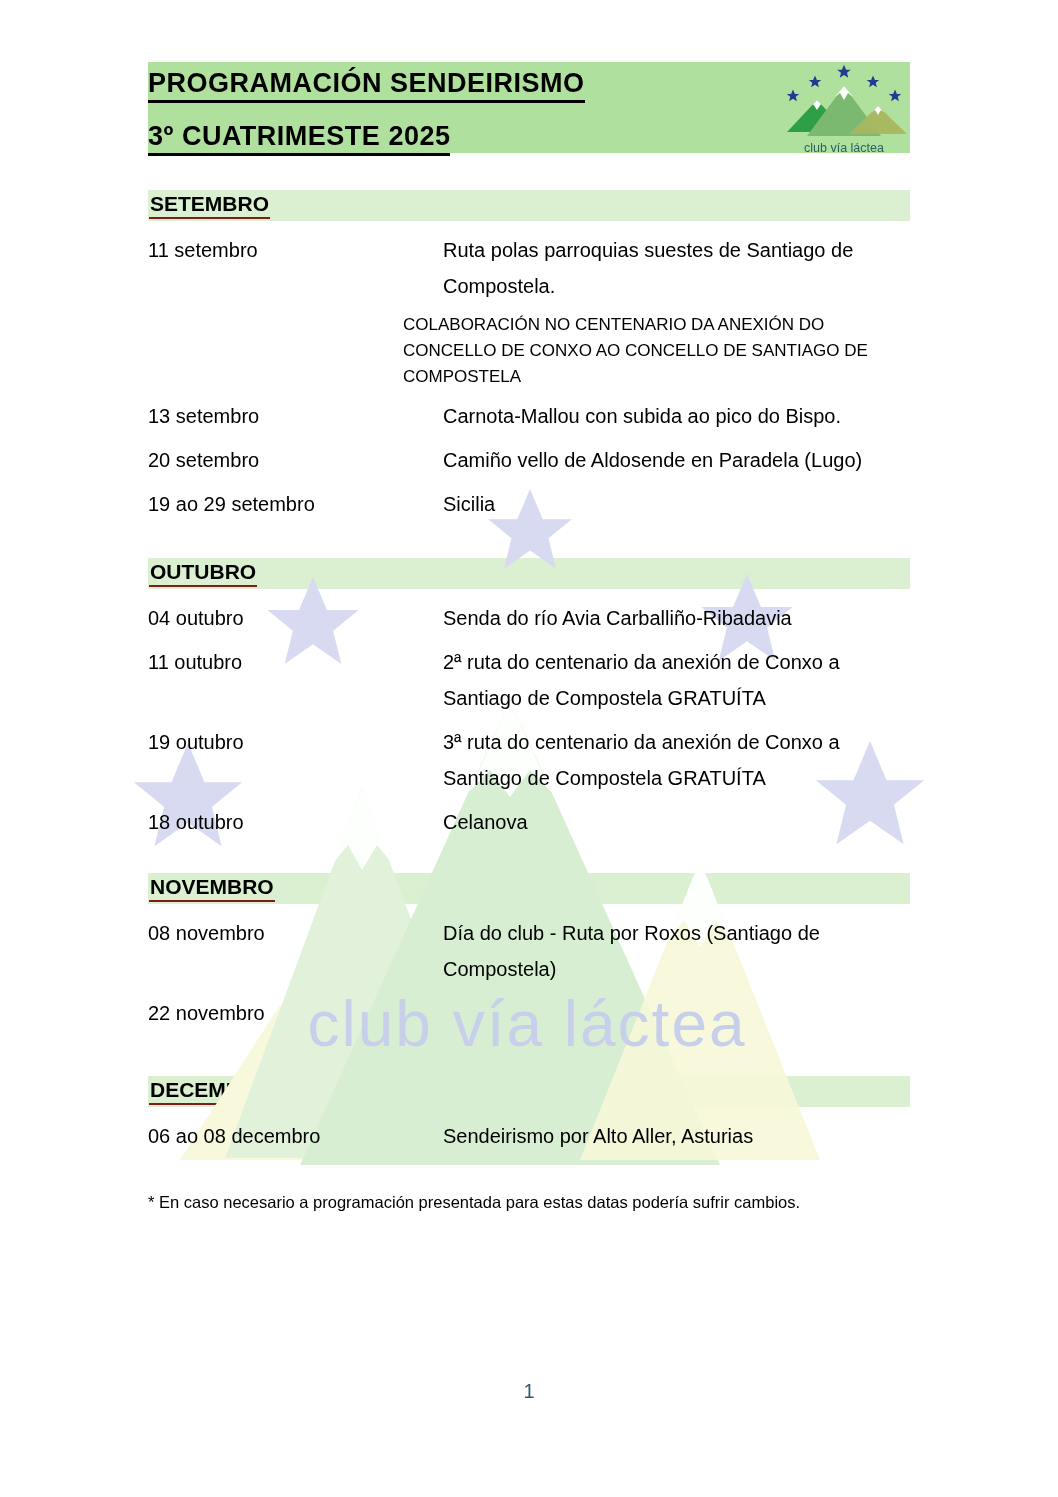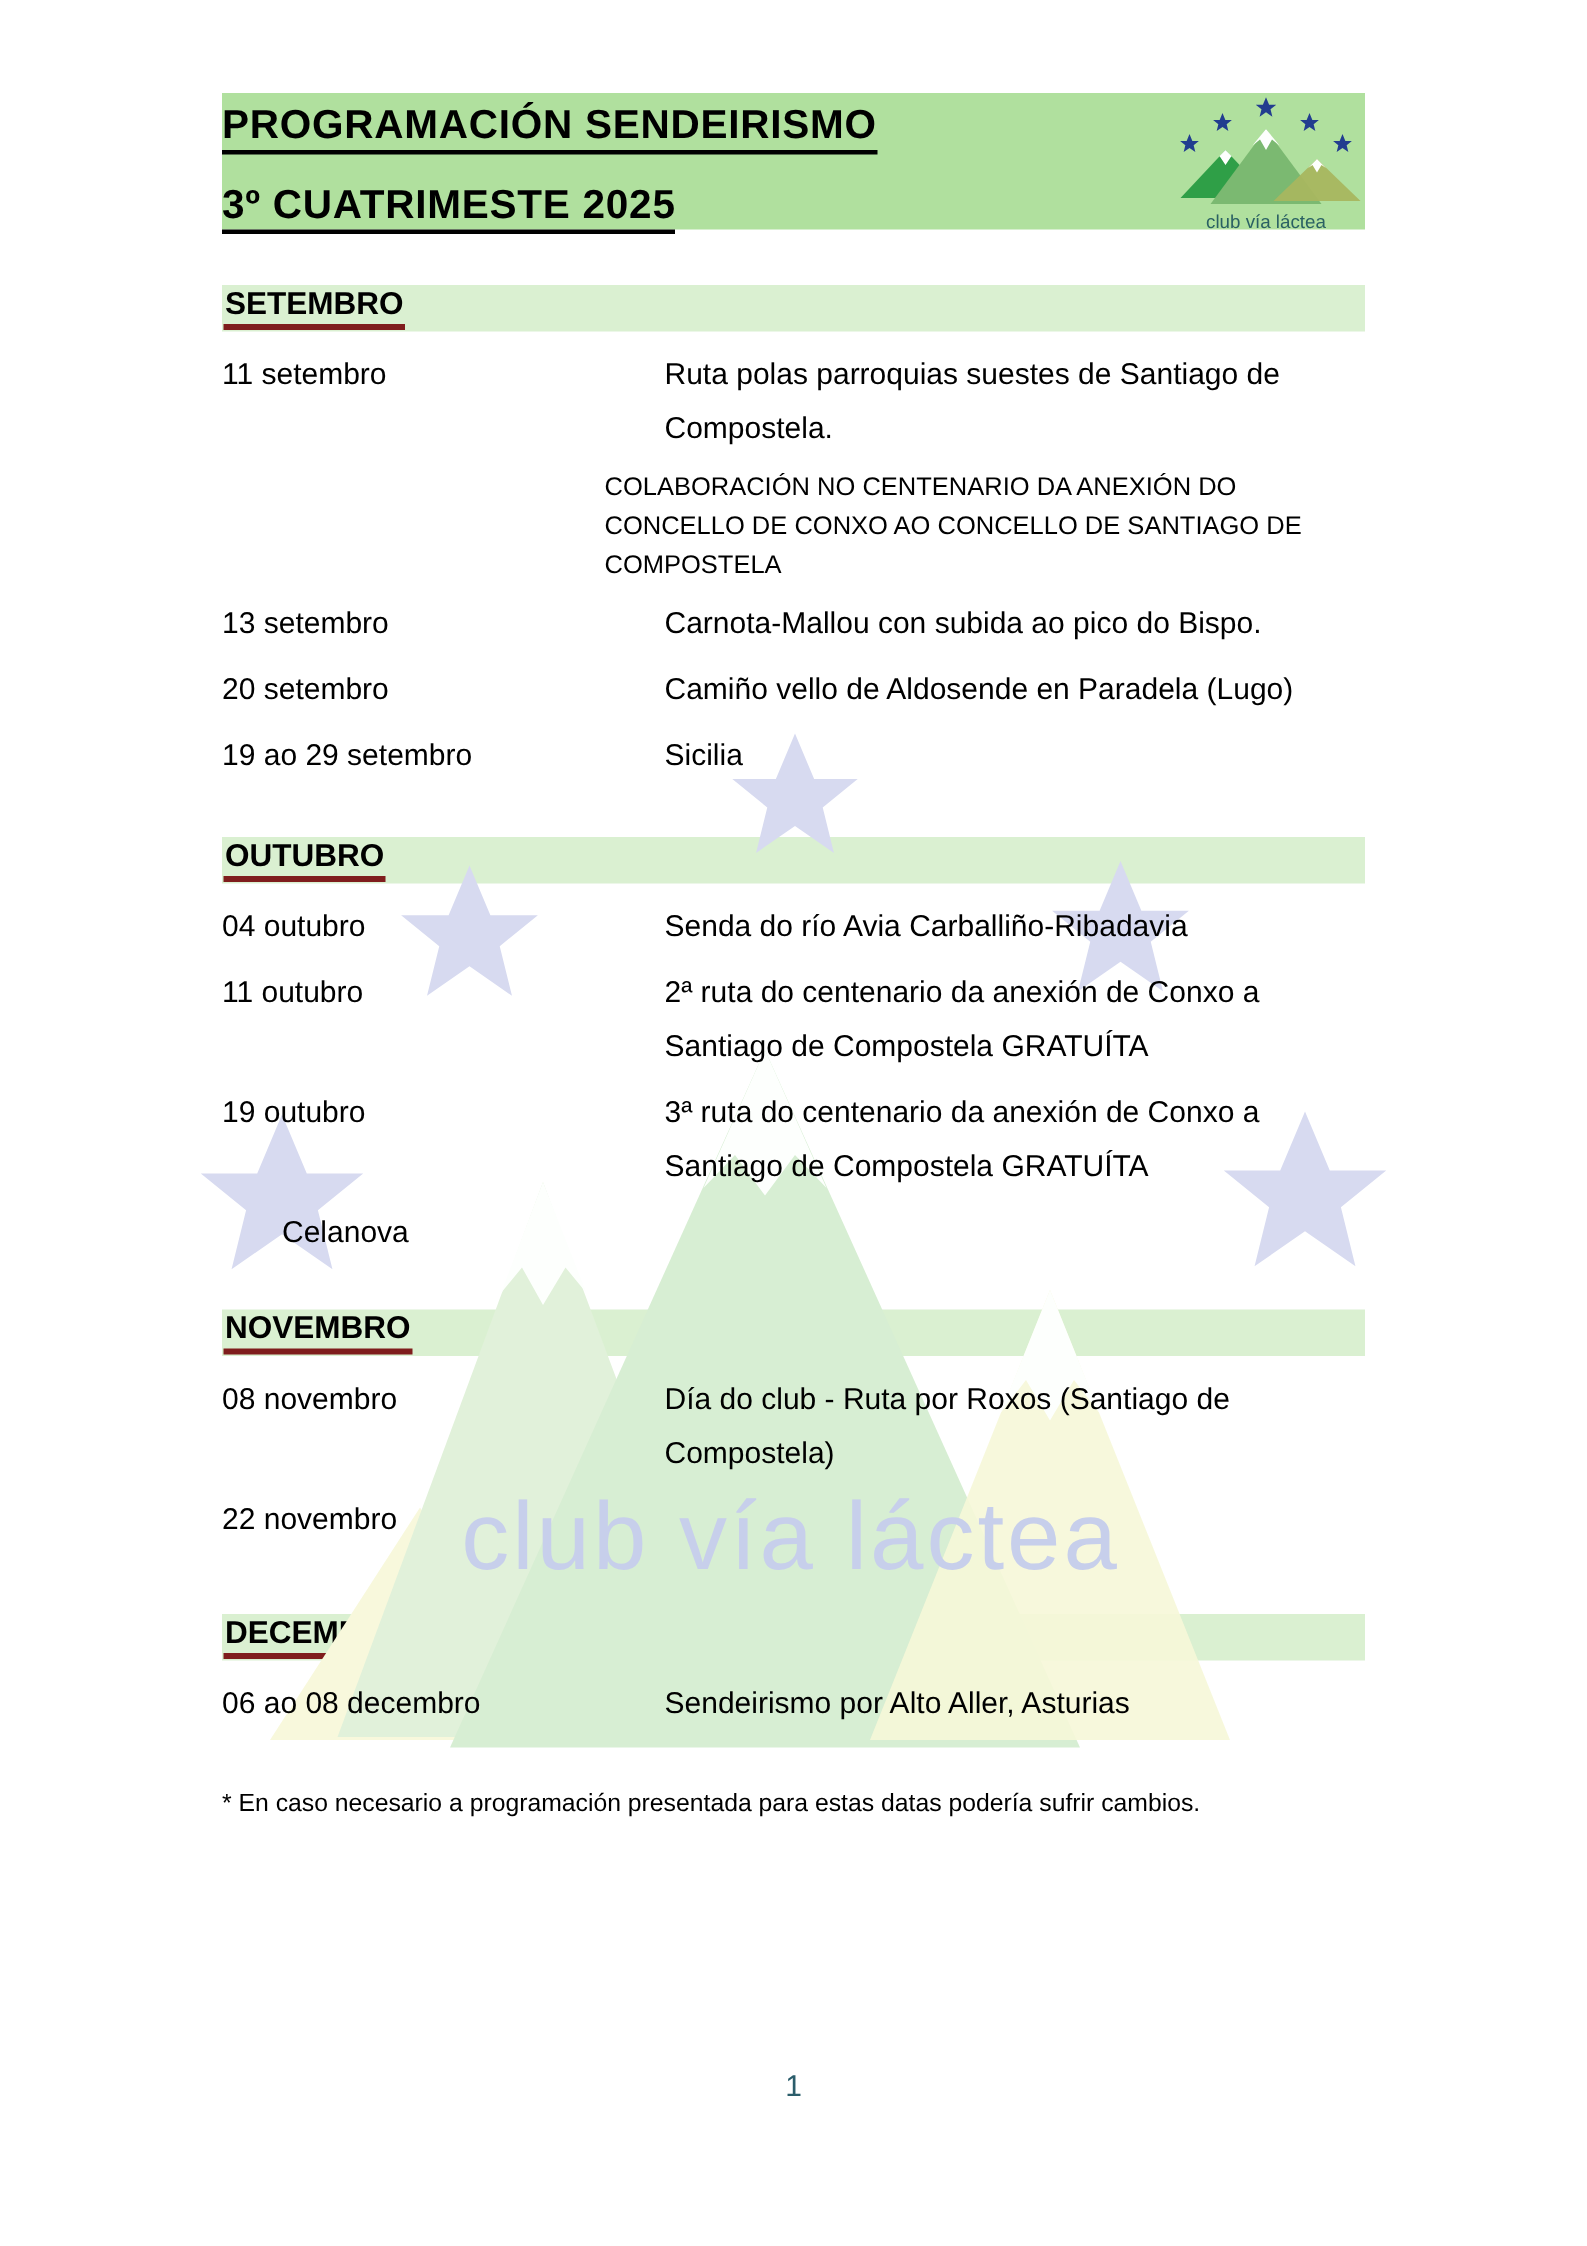--- a/index.html
+++ b/index.html
@@ -22,21 +22,21 @@
   }
   .logo{position:absolute; right:0px; top:0px; z-index:3;}
   
   .section{position:absolute; left:148px; width:762px;}
   .section-0{top:190px;} .section-1{top:558px;} .section-2{top:873px;} .section-3{top:1076px;}
   .section-bar{
     position:relative; z-index:0; margin:0; height:31px; background:#daf0d1;
     display:flex; align-items:center; font-size:21px;
   }
   .section-bar span{
-    font-weight:bold; border-bottom:4px solid #7f1d1d; padding:0 1px 1px 1px; margin-left:1px;
+    font-weight:bold; border-bottom:2px solid #7f1d1d; padding:0 1px 1px 1px; margin-left:1px;
   }
   .rows{position:relative; z-index:2; margin-top:11px;}
   .row{display:flex; margin-bottom:8px; font-size:20px; line-height:36px;}
   .date{width:255px; flex-shrink:0;}
   .desc{width:470px;margin-left:40px;}
   .note{
     font-size:17px; line-height:26px; width:490px;
     margin:3px 0 8px 255px;
   }
   
@@ -144,20 +144,21 @@
       <div class="date">11 outubro</div>
       <div class="desc">2ª ruta do centenario da anexión de Conxo a Santiago de Compostela GRATUÍTA</div>
     </div>
 
     <div class="row">
       <div class="date">19 outubro</div>
       <div class="desc">3ª ruta do centenario da anexión de Conxo a Santiago de Compostela GRATUÍTA</div>
     </div>
 
     <div class="row">
+      <div class="date">18 outubro</div>
       <div class="desc">Celanova</div>
     </div>
   </div>
     </section>
 
     <section class="section section-2">
       <h2 class="section-bar">
         <span class="section-title">NOVEMBRO</span>
       </h2>
       <div class="rows">

